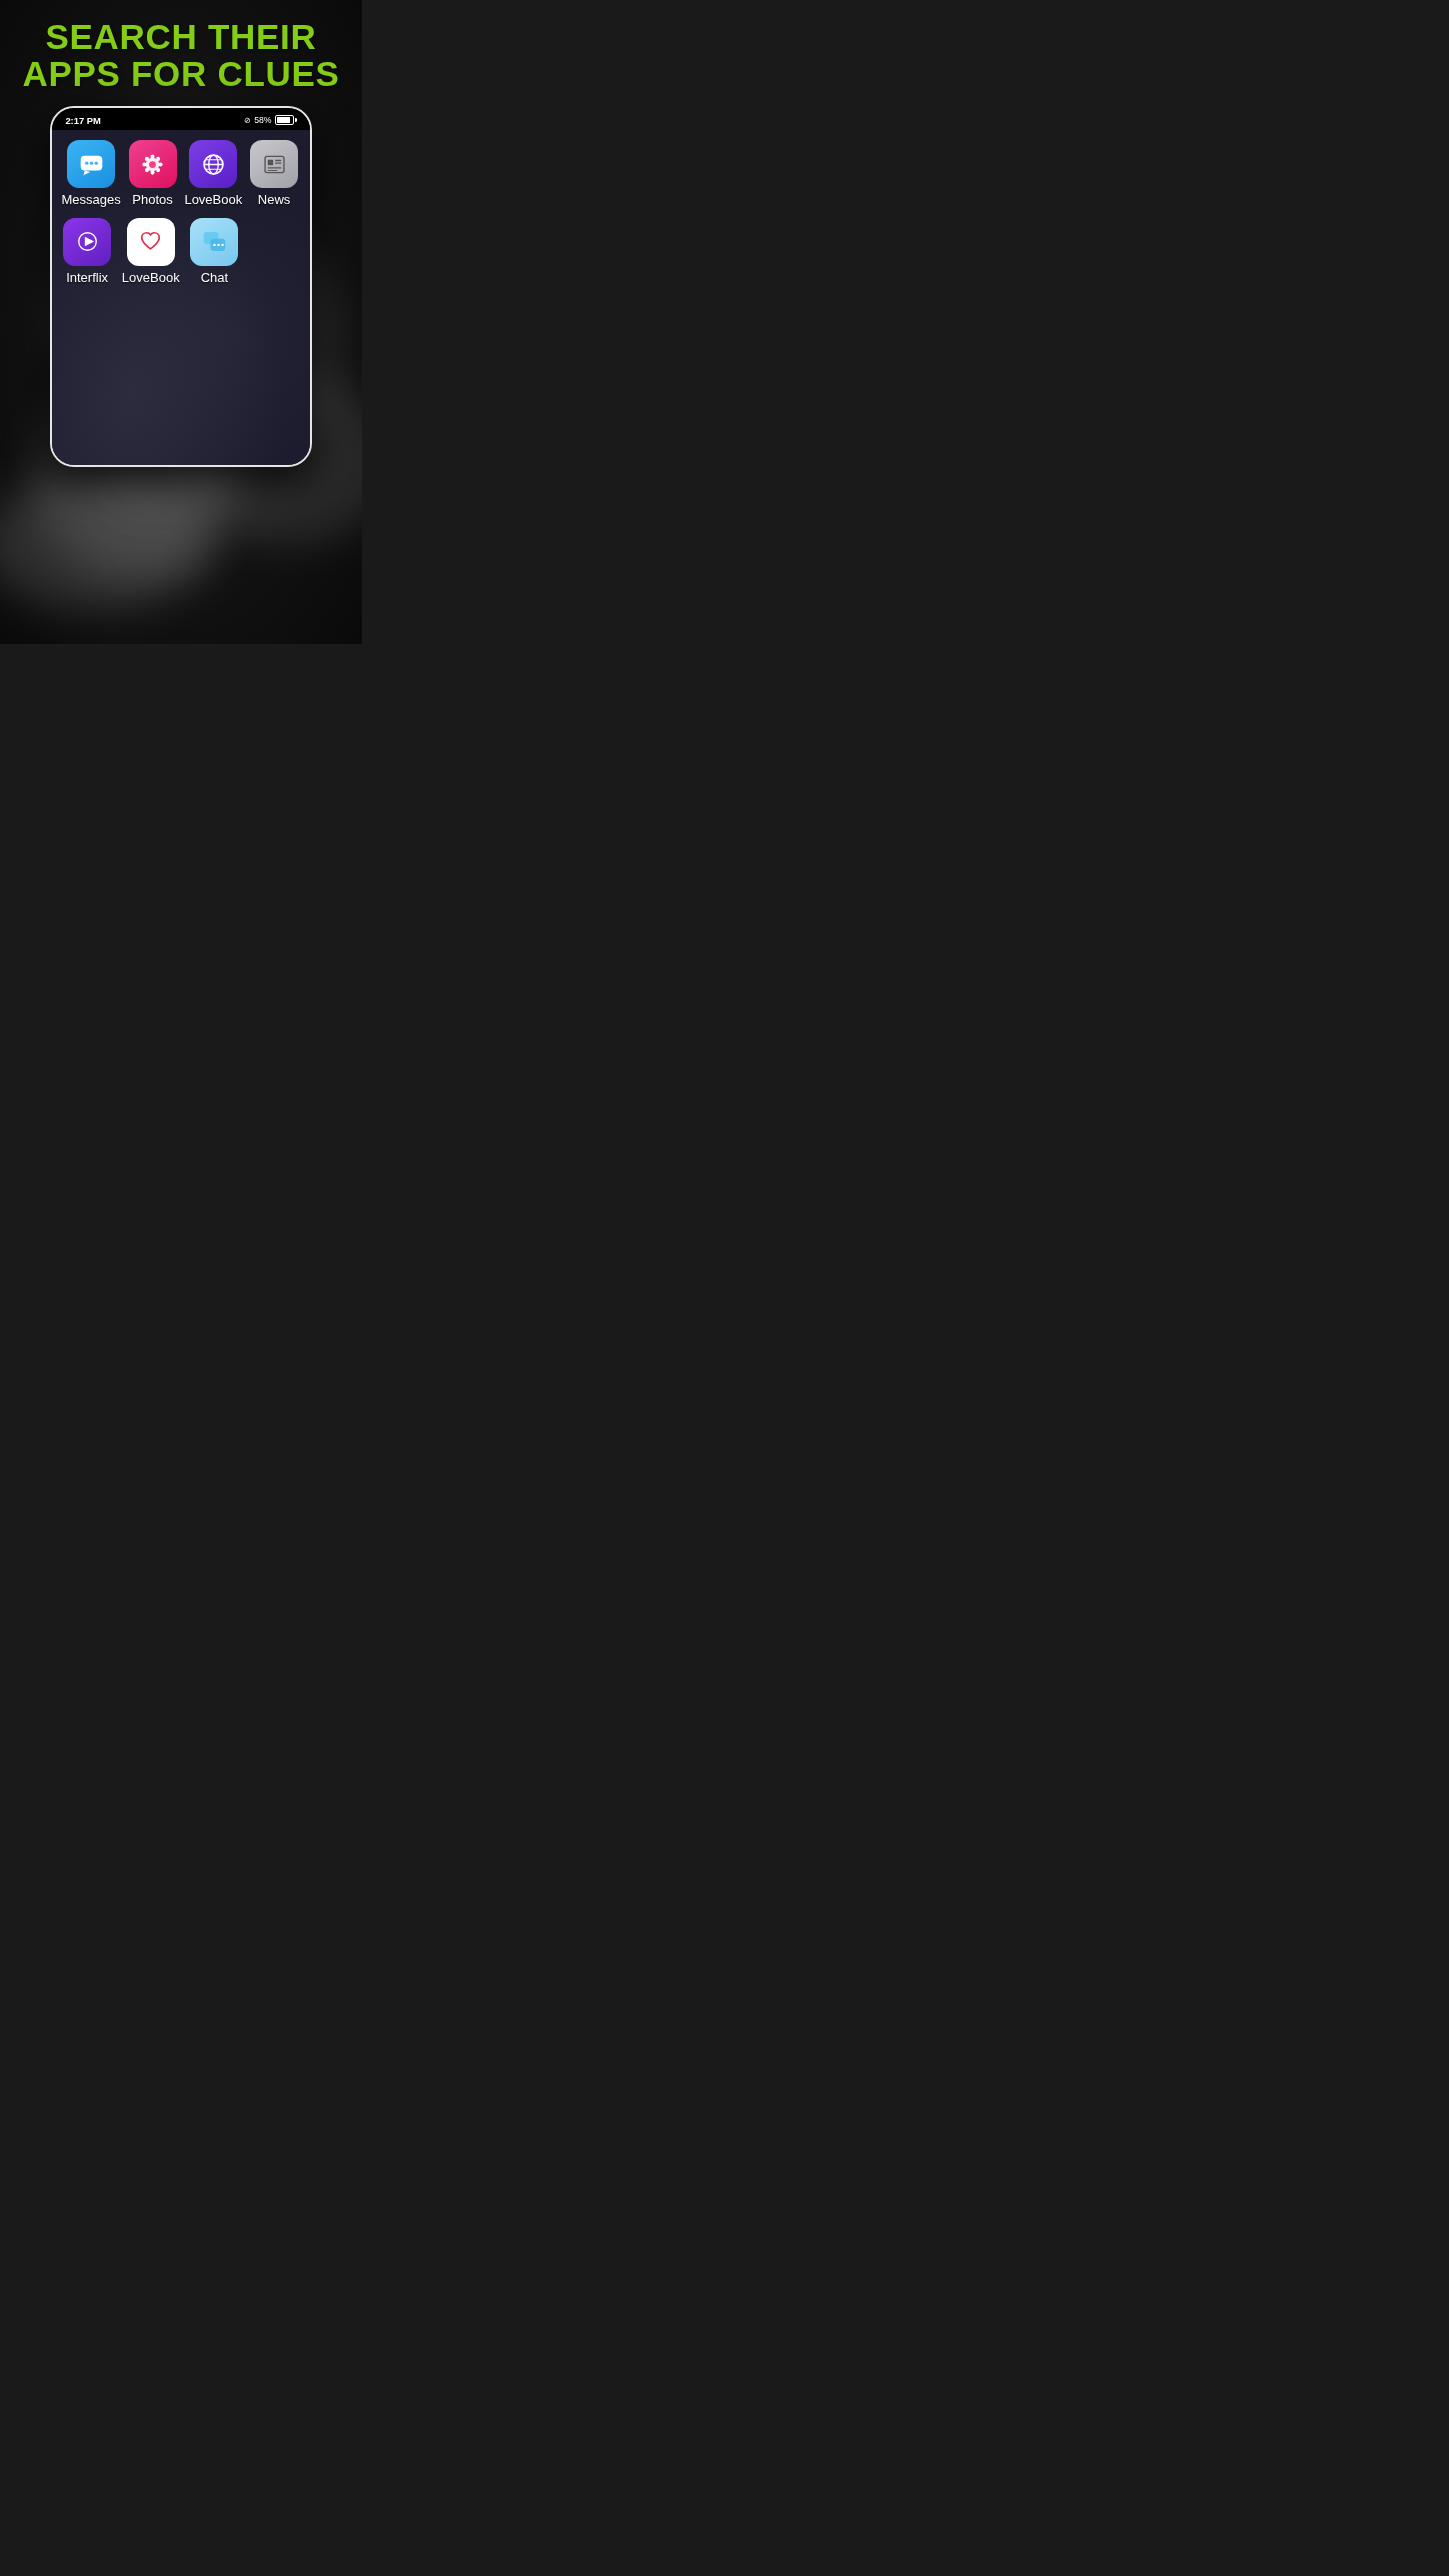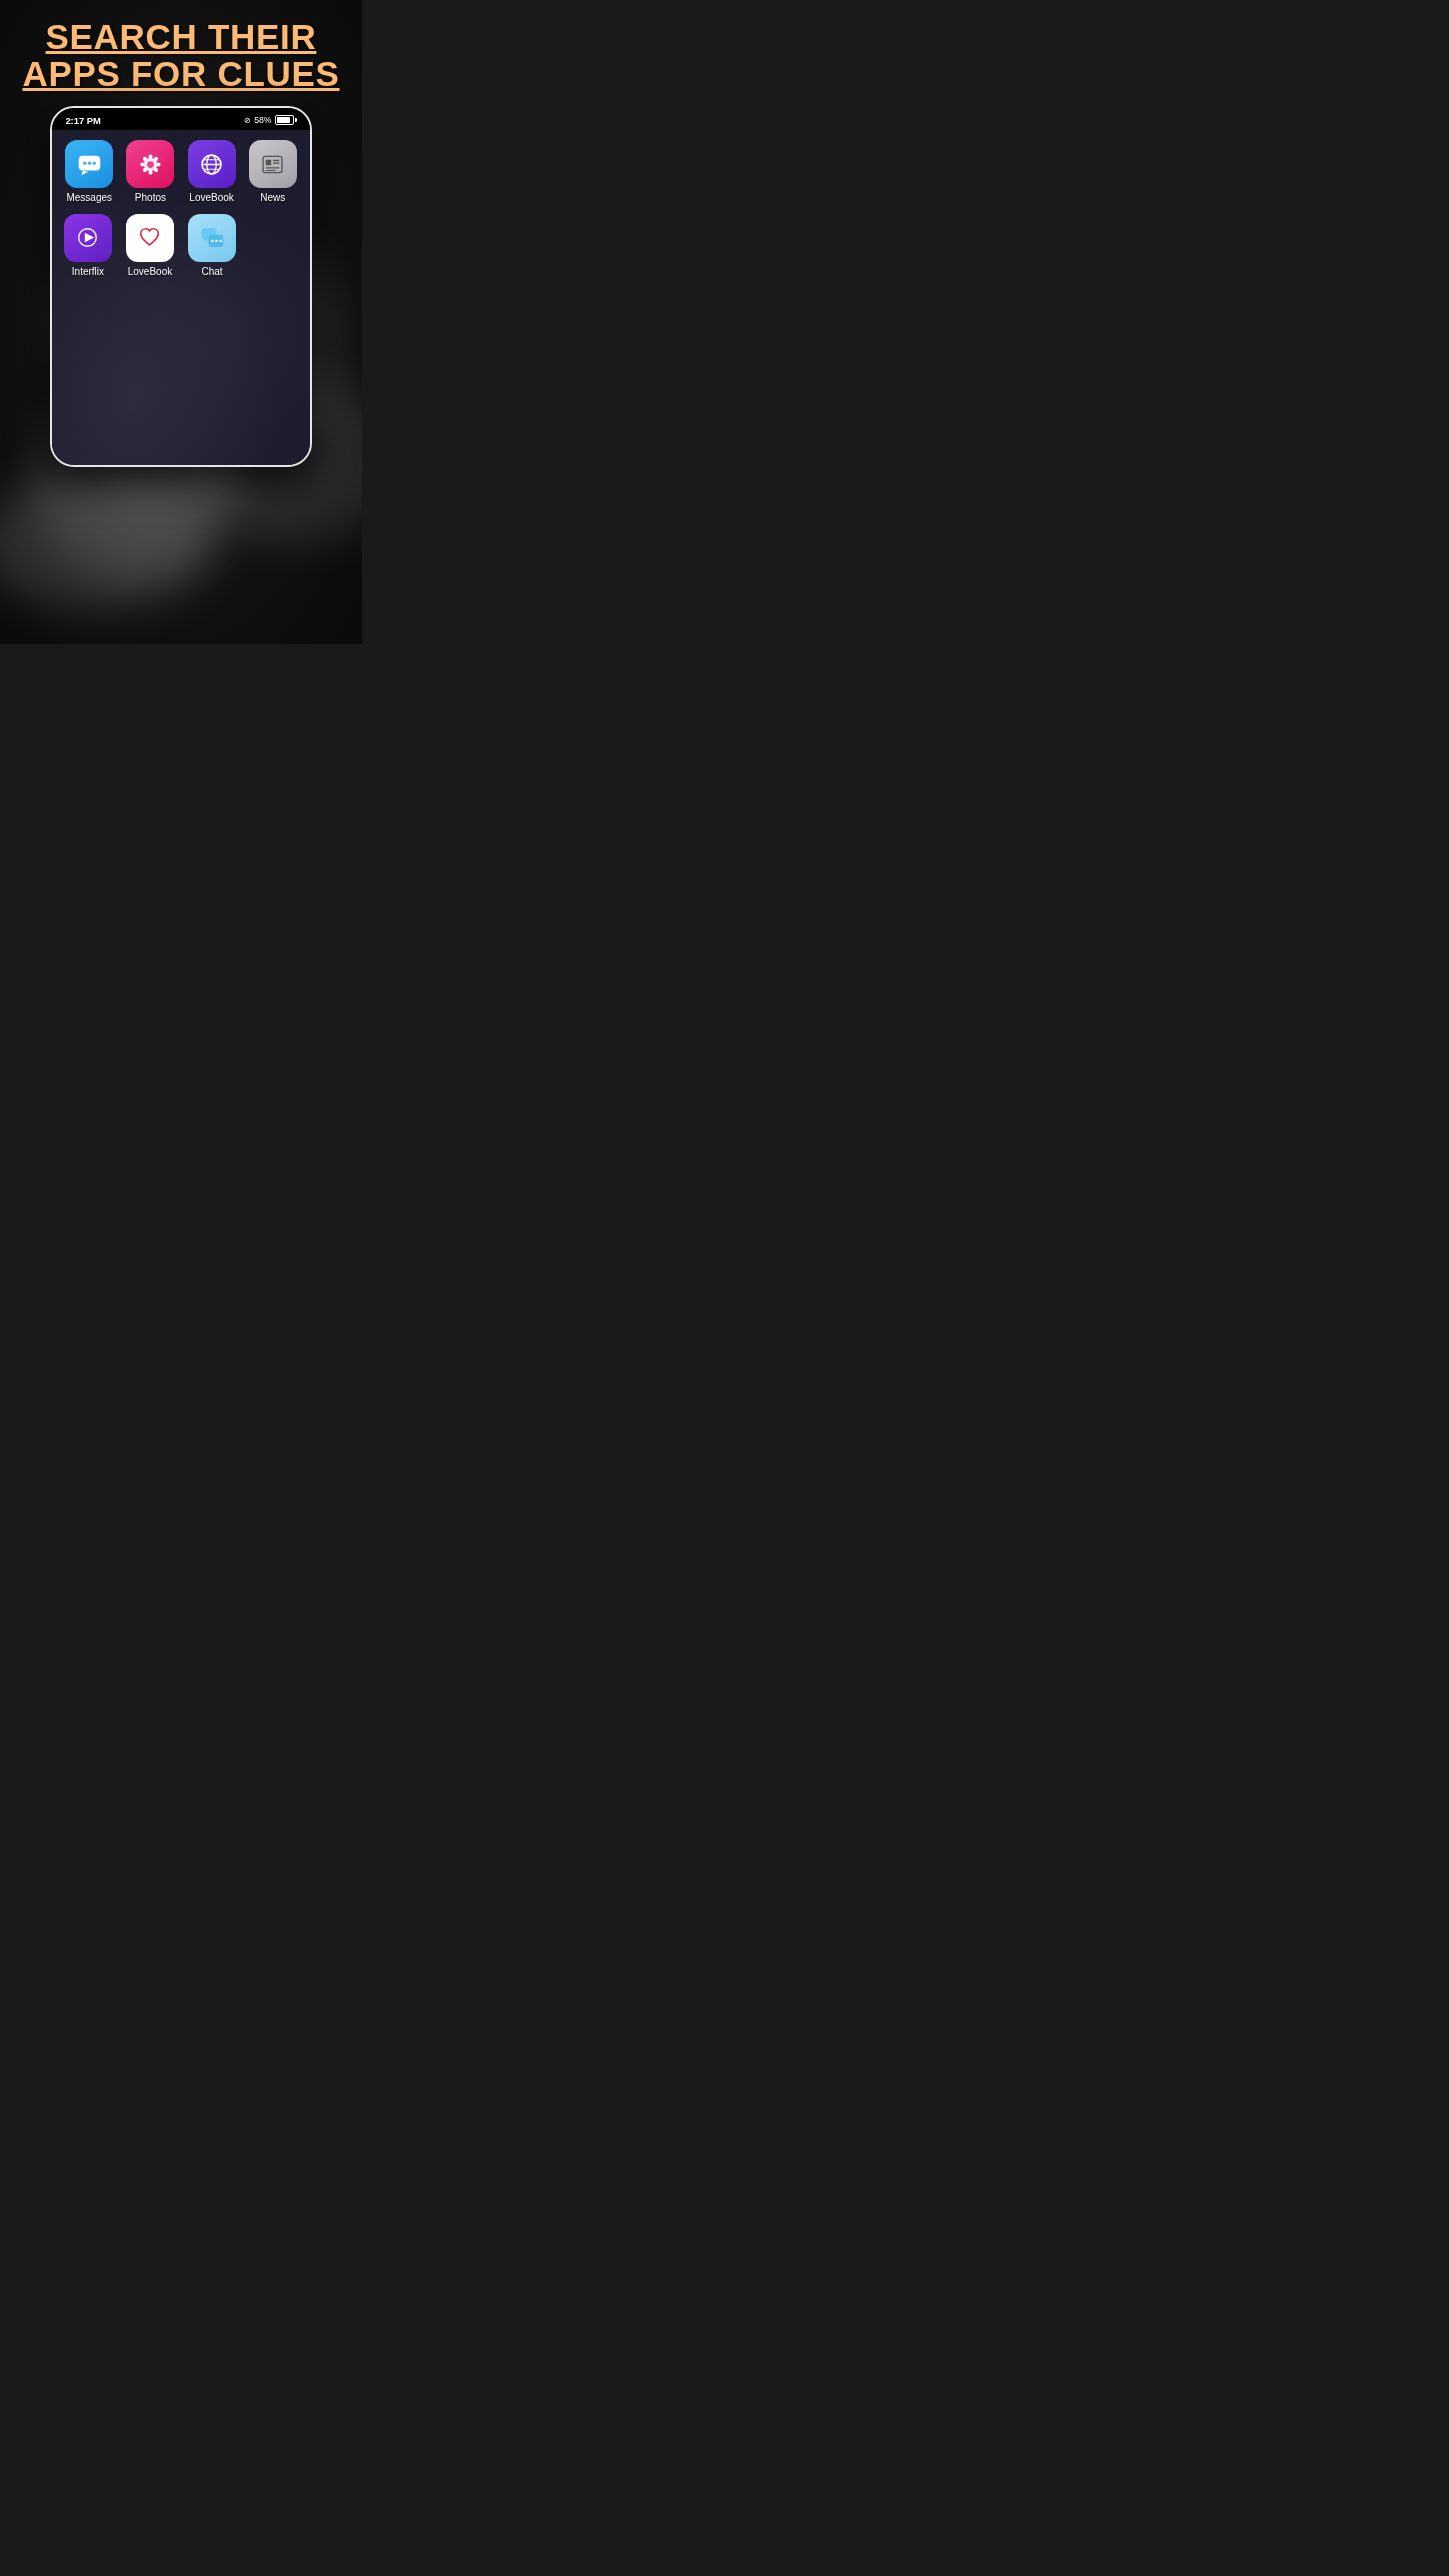--- a/index.html
+++ b/index.html
@@ -72,31 +72,30 @@
       position: relative;
       z-index: 10;
       width: 100%;
       height: 100%;
       display: flex;
       flex-direction: column;
       align-items: center;
     }
 
     .headline {
-      color: #fdba74;
+      color: #84cc16;
       font-size: 35px;
       font-weight: 900;
       text-align: center;
       line-height: 1.05;
       padding: 19px 20px 13.4px 20px;
       font-family: 'Arial Black', Arial, sans-serif;
       text-transform: uppercase;
       letter-spacing: 0.7px;
       text-shadow: 1.3px 1.3px 2.7px rgba(0,0,0,0.5);
-      text-decoration: underline;
     }
 
     .phone-frame {
       width: 262px;
       background: #111;
       border-radius: 24px;
       overflow: hidden;
       border: 2px solid #e5e5e5;
       box-shadow: 0 13.4px 40px rgba(0,0,0,0.8), inset 0 0 0 0.7px #444;
       flex-shrink: 0;
@@ -202,21 +201,21 @@
       display: flex;
       align-items: center;
       justify-content: center;
       font-size: 23px;
       position: relative;
       overflow: hidden;
     }
 
     .app-label {
       color: #ffffff;
-      font-size: 10px;
+      font-size: 13px;
       text-align: center;
       font-weight: 400;
       text-shadow: 0 0.7px 1.3px rgba(0,0,0,0.8);
     }
 
     
     .icon-messages {
       background: linear-gradient(145deg, #3ab5f5, #1a8fe0);
     }
 

